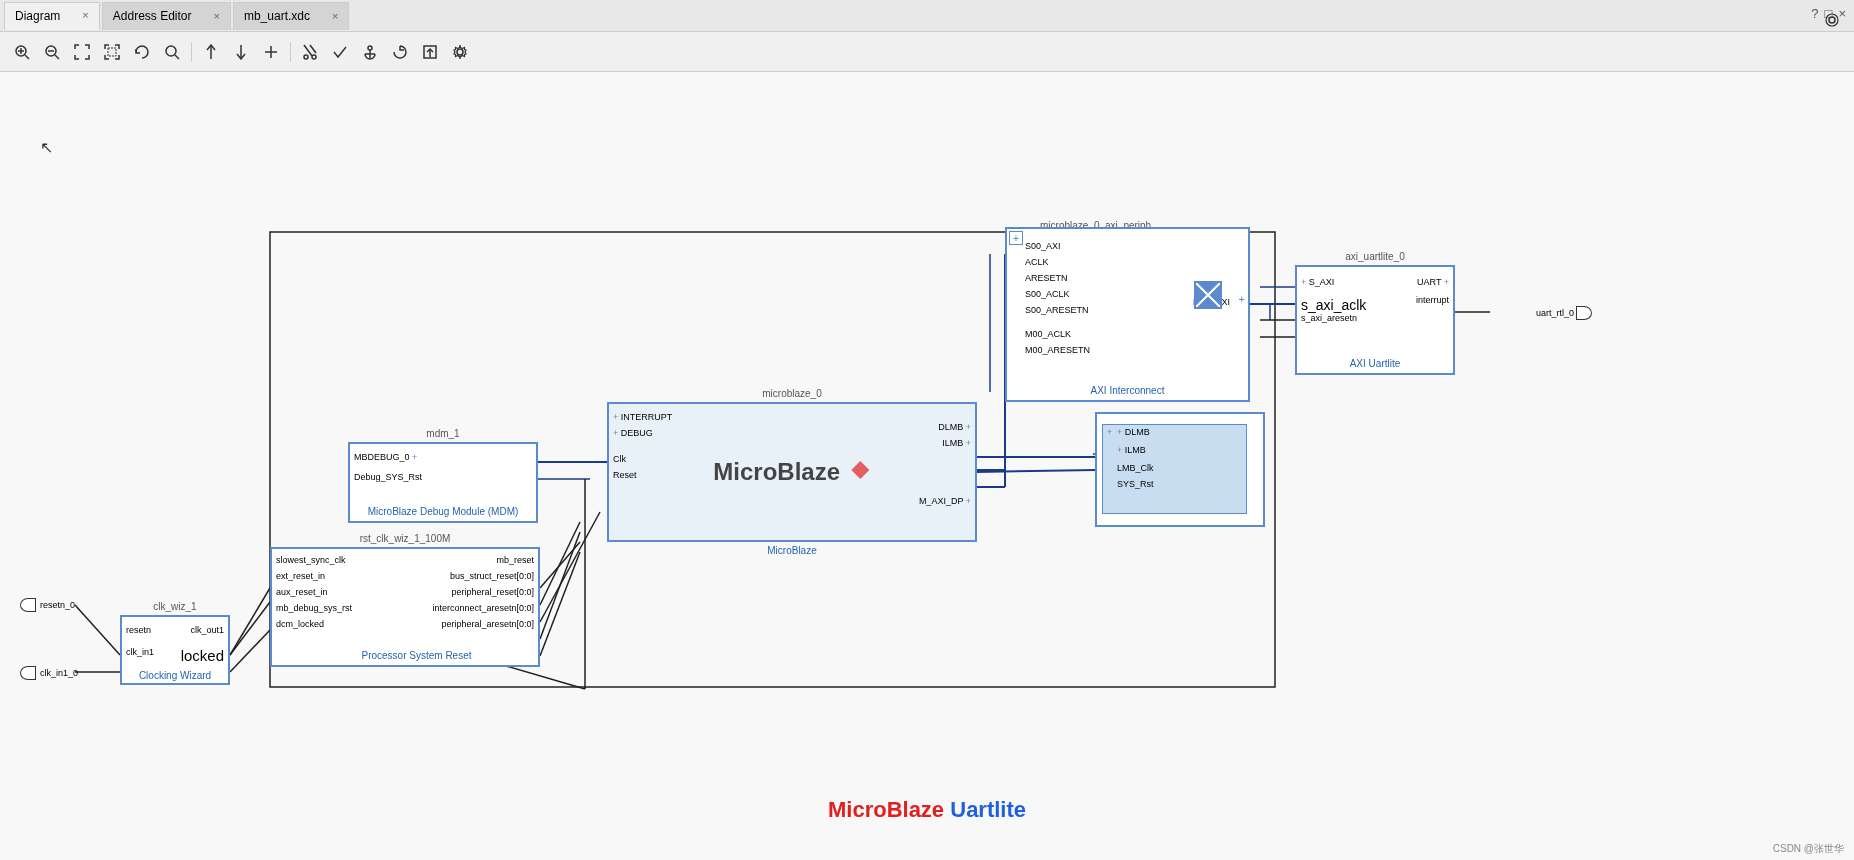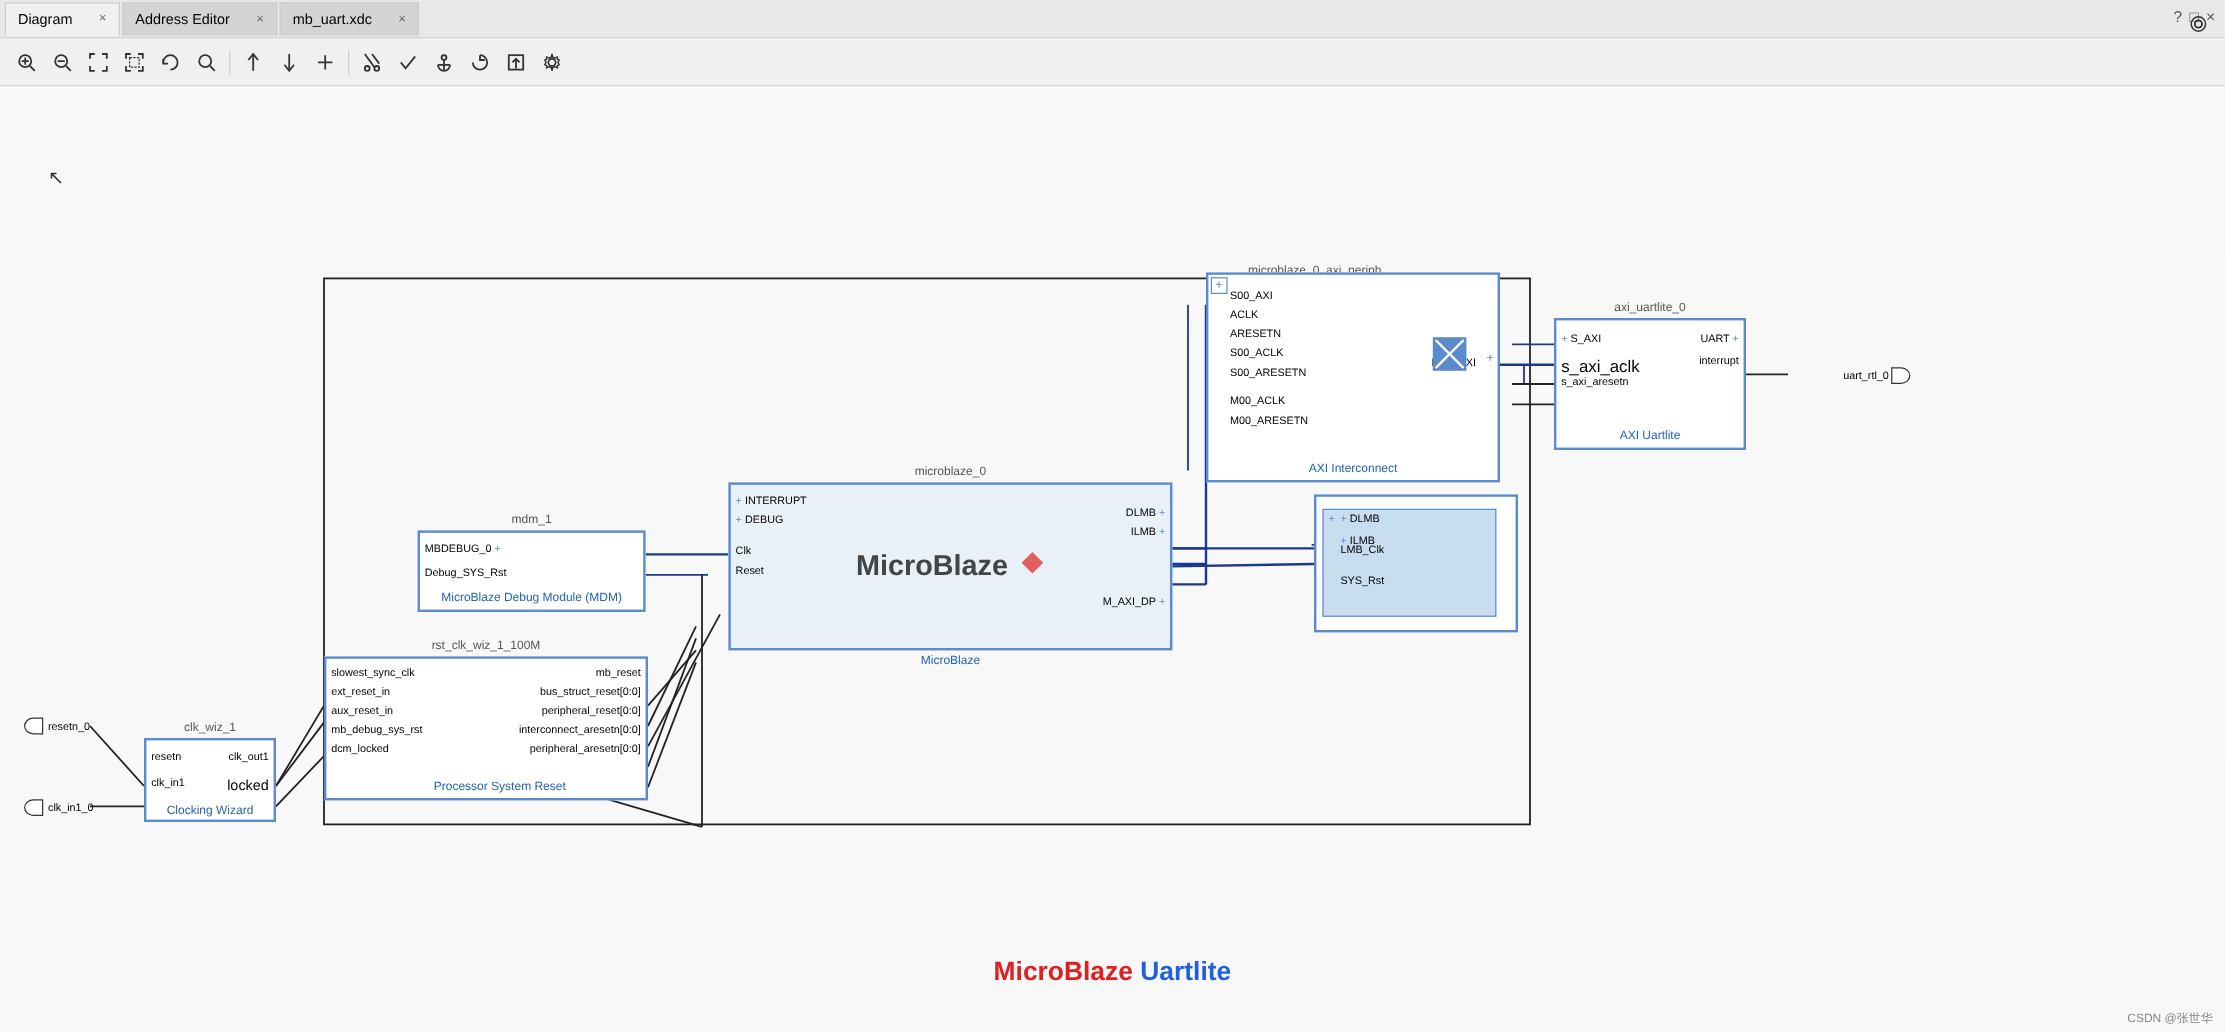--- a/index.html
+++ b/index.html
@@ -116,21 +116,21 @@
       height: 110px;
       border: 2px solid #5b8bcc;
       background: white;
     }
 
     .block-mdm {
       position: absolute;
       left: 348px;
       top: 370px;
       width: 190px;
-      height: 68px;
+      height: 81px;
       border: 2px solid #5b8bcc;
       background: white;
     }
 
     .block-rst {
       position: absolute;
       left: 270px;
       top: 475px;
       width: 270px;
       height: 120px;
@@ -457,21 +457,21 @@
     <div style="position:absolute;bottom:4px;left:0;right:0;text-align:center;font-size:10px;color:#2563b0;">AXI Uartlite</div>
   </div>
 
   <div class="block-local-memory">
     <div style="position:absolute;top:-16px;left:0;right:0;text-align:center;font-size:10px;color:#555;margin-top:40px;">microblaze_0_local_memory</div>
 
     <div class="inner-block" style="left:5px;top:10px;width:145px;height:90px;">
       <div style="position:absolute;left:4px;top:2px;font-size:9px;"><span style="color:#5b8bcc;">+</span></div>
       <div style="position:absolute;left:14px;top:2px;font-size:9px;"><span style="color:#5b8bcc;">+</span> DLMB</div>
       <div style="position:absolute;left:14px;top:20px;font-size:9px;"><span style="color:#5b8bcc;">+</span> ILMB</div>
-      <div style="position:absolute;left:14px;top:28px;font-size:9px;">LMB_Clk</div>
+      <div style="position:absolute;left:14px;top:38px;font-size:9px;">LMB_Clk</div>
       <div style="position:absolute;left:14px;top:54px;font-size:9px;">SYS_Rst</div>
     </div>
   </div>
 
   <div class="block-mdm">
     <div style="position:absolute;top:-16px;left:0;right:0;text-align:center;font-size:10px;color:#555;">mdm_1</div>
     <div style="position:absolute;left:4px;top:8px;font-size:9px;">MBDEBUG_0 <span style="color:#5b8bcc;">+</span></div>
     <div style="position:absolute;left:4px;top:28px;font-size:9px;">Debug_SYS_Rst</div>
     <div style="position:absolute;bottom:4px;left:0;right:0;text-align:center;font-size:10px;color:#2563b0;">MicroBlaze Debug Module (MDM)</div>
   </div>
@@ -491,21 +491,21 @@
     <div style="position:absolute;right:4px;top:54px;font-size:9px;text-align:right;">interconnect_aresetn[0:0]</div>
     <div style="position:absolute;right:4px;top:70px;font-size:9px;text-align:right;">peripheral_aresetn[0:0]</div>
     <div style="position:absolute;bottom:4px;left:0;right:0;text-align:center;font-size:10px;color:#2563b0;margin-left:23px;">Processor System Reset</div>
   </div>
 
   <div class="block-clk-wiz">
     <div style="position:absolute;top:-16px;left:0;right:0;text-align:center;font-size:10px;color:#555;">clk_wiz_1</div>
     <div style="position:absolute;left:4px;top:8px;font-size:9px;">resetn</div>
     <div style="position:absolute;left:4px;top:30px;font-size:9px;">clk_in1</div>
     <div style="position:absolute;right:4px;top:8px;font-size:9px;text-align:right;">clk_out1</div>
-    <div style="position:absolute;right:4px;top:30px;font-size:12px;text-align:right;">locked</div>
+    <div style="position:absolute;right:4px;top:30px;font-size:15px;text-align:right;">locked</div>
     <div style="position:absolute;bottom:2px;left:0;right:0;text-align:center;font-size:10px;color:#2563b0;">Clocking Wizard</div>
   </div>
 
   <div style="position:absolute;left:20px;top:526px;display:flex;align-items:center;gap:4px;">
     <div style="width:16px;height:14px;background:white;border:1.5px solid #333;border-radius:50% 0 0 50%;"></div>
     <span style="font-size:9px;">resetn_0</span>
   </div>
 
   <div style="position:absolute;left:20px;top:594px;display:flex;align-items:center;gap:4px;">
     <div style="width:16px;height:14px;background:white;border:1.5px solid #333;border-radius:50% 0 0 50%;"></div>

